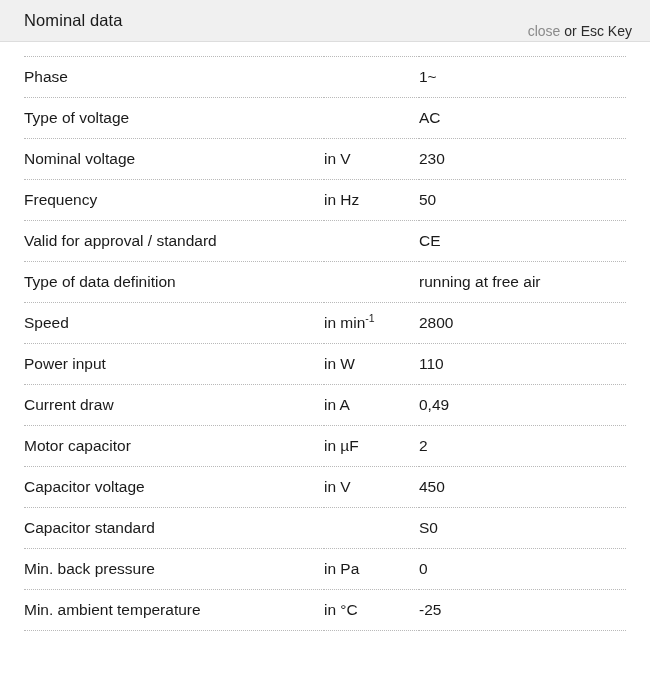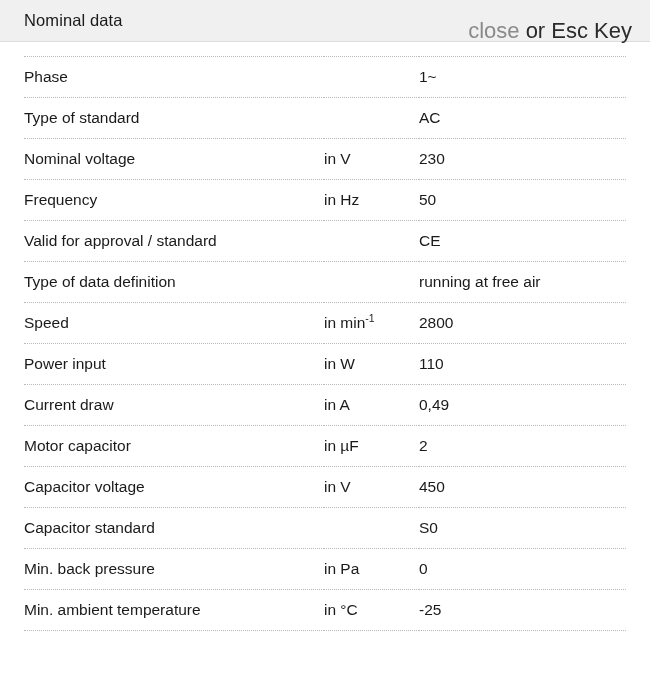--- a/index.html
+++ b/index.html
@@ -25,21 +25,21 @@
     justify-content: space-between;
     padding: 0 18px 0 24px;
   }
   .title {
     font-size: 16.5px;
     color: #1a1a1a;
     font-weight: normal;
     letter-spacing: 0.1px;
   }
   .close-area {
-    font-size: 22px;
+    font-size: 14px;
     color: #2b2b2b;
     margin-top: 20px;
   }
   .close-link {
     color: #8a8a8a;
     cursor: pointer;
     text-decoration: none;
   }
   .close-rest {
     color: #2b2b2b;
@@ -94,21 +94,21 @@
 
   <div class="table-wrap">
     <table class="specs">
       <tbody id="specs-body">
           <tr>
             <td class="c-label">Phase</td>
             <td class="c-unit"></td>
             <td class="c-value">1~</td>
           </tr>
           <tr>
-            <td class="c-label">Type of standard</td>
+            <td class="c-label">Type of voltage</td>
             <td class="c-unit"></td>
             <td class="c-value">AC</td>
           </tr>
           <tr>
             <td class="c-label">Nominal voltage</td>
             <td class="c-unit">in V</td>
             <td class="c-value">230</td>
           </tr>
           <tr>
             <td class="c-label">Frequency</td>

